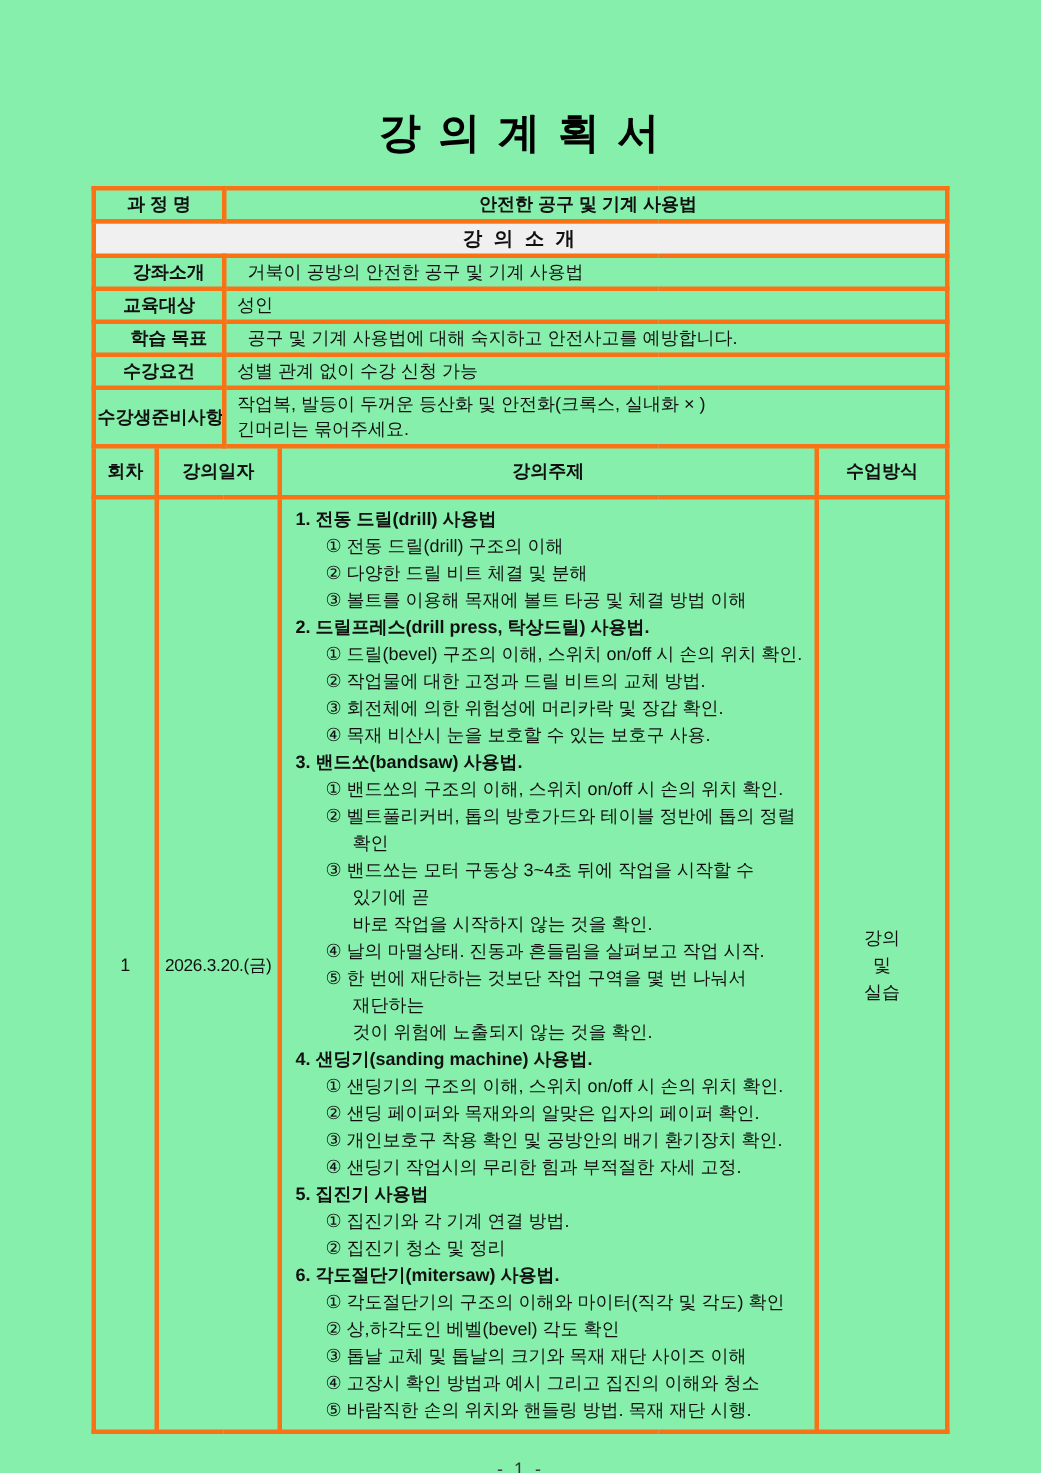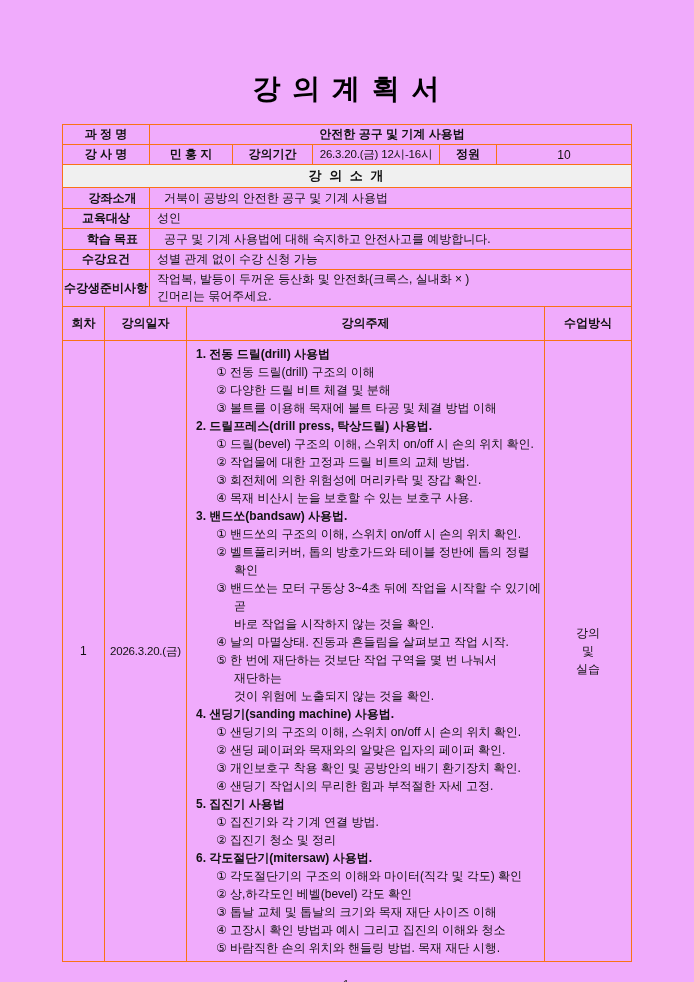--- a/index.html
+++ b/index.html
@@ -4,21 +4,21 @@
 <style>
   * { margin:0; padding:0; box-sizing:border-box; }
   html,body { background:#ffffff; }
   body {
     font-family:"Liberation Sans","DejaVu Sans",sans-serif;
     color:#111111;
   }
   .page {
     position:relative;
     width:694px; height:982px;
-    background:#f0abfc;
+    background:#86efac;
     margin:0 auto;
     overflow:hidden;
   }
   .doc-title {
     margin-top:70px;
     margin-bottom:16px;
     text-align:center;
     font-size:28px;
     font-weight:bold;
     letter-spacing:2px;
@@ -26,21 +26,21 @@
   }
   table.sheet {
     width:569px;
     margin:0 auto;
     border-collapse:collapse;
     table-layout:fixed;
     font-size:12px;
     color:#111111;
   }
   table.sheet td {
-    border:1px solid #f97316;
+    border:3px solid #f97316;
     vertical-align:middle;
     word-break:keep-all;
     overflow:hidden;
   }
   .r20 td { height:20px; }
   .r23 td { height:23px; }
   .r21 td { height:21px;padding-left:14px; }
   .r35 td { height:35px; }
   .r22 td { height:34px; }
   .lbl {
@@ -111,28 +111,20 @@
         <col style="width:127px">
       <col style="width:57px">
         <col style="width:48px">
         <col style="width:87px">
     </colgroup>
 
     <tbody>
       <tr class="r20">
         <td class="lbl" colspan="2">과 정 명</td>
         <td class="val center bold" colspan="7">안전한 공구 및 기계 사용법</td>
-      </tr>
-      <tr class="r20">
-        <td class="lbl" colspan="2">강 사 명</td>
-        <td class="center bold" colspan="2">민 홍 지</td>
-        <td class="lbl">강의기간</td>
-        <td class="center tight">26.3.20.(금) 12시-16시</td>
-        <td class="lbl">정원</td>
-        <td class="center" colspan="2">10</td>
       </tr>
       <tr class="r23 section-row">
         <td colspan="9">강 의 소 개</td>
       </tr>
     </tbody>
 
     <tbody id="intro-body">
         <tr class="r21">
           <td class="lbl" colspan="2">강좌소개</td>
           <td class="val pre" colspan="7">거북이 공방의 안전한 공구 및 기계 사용법</td>

